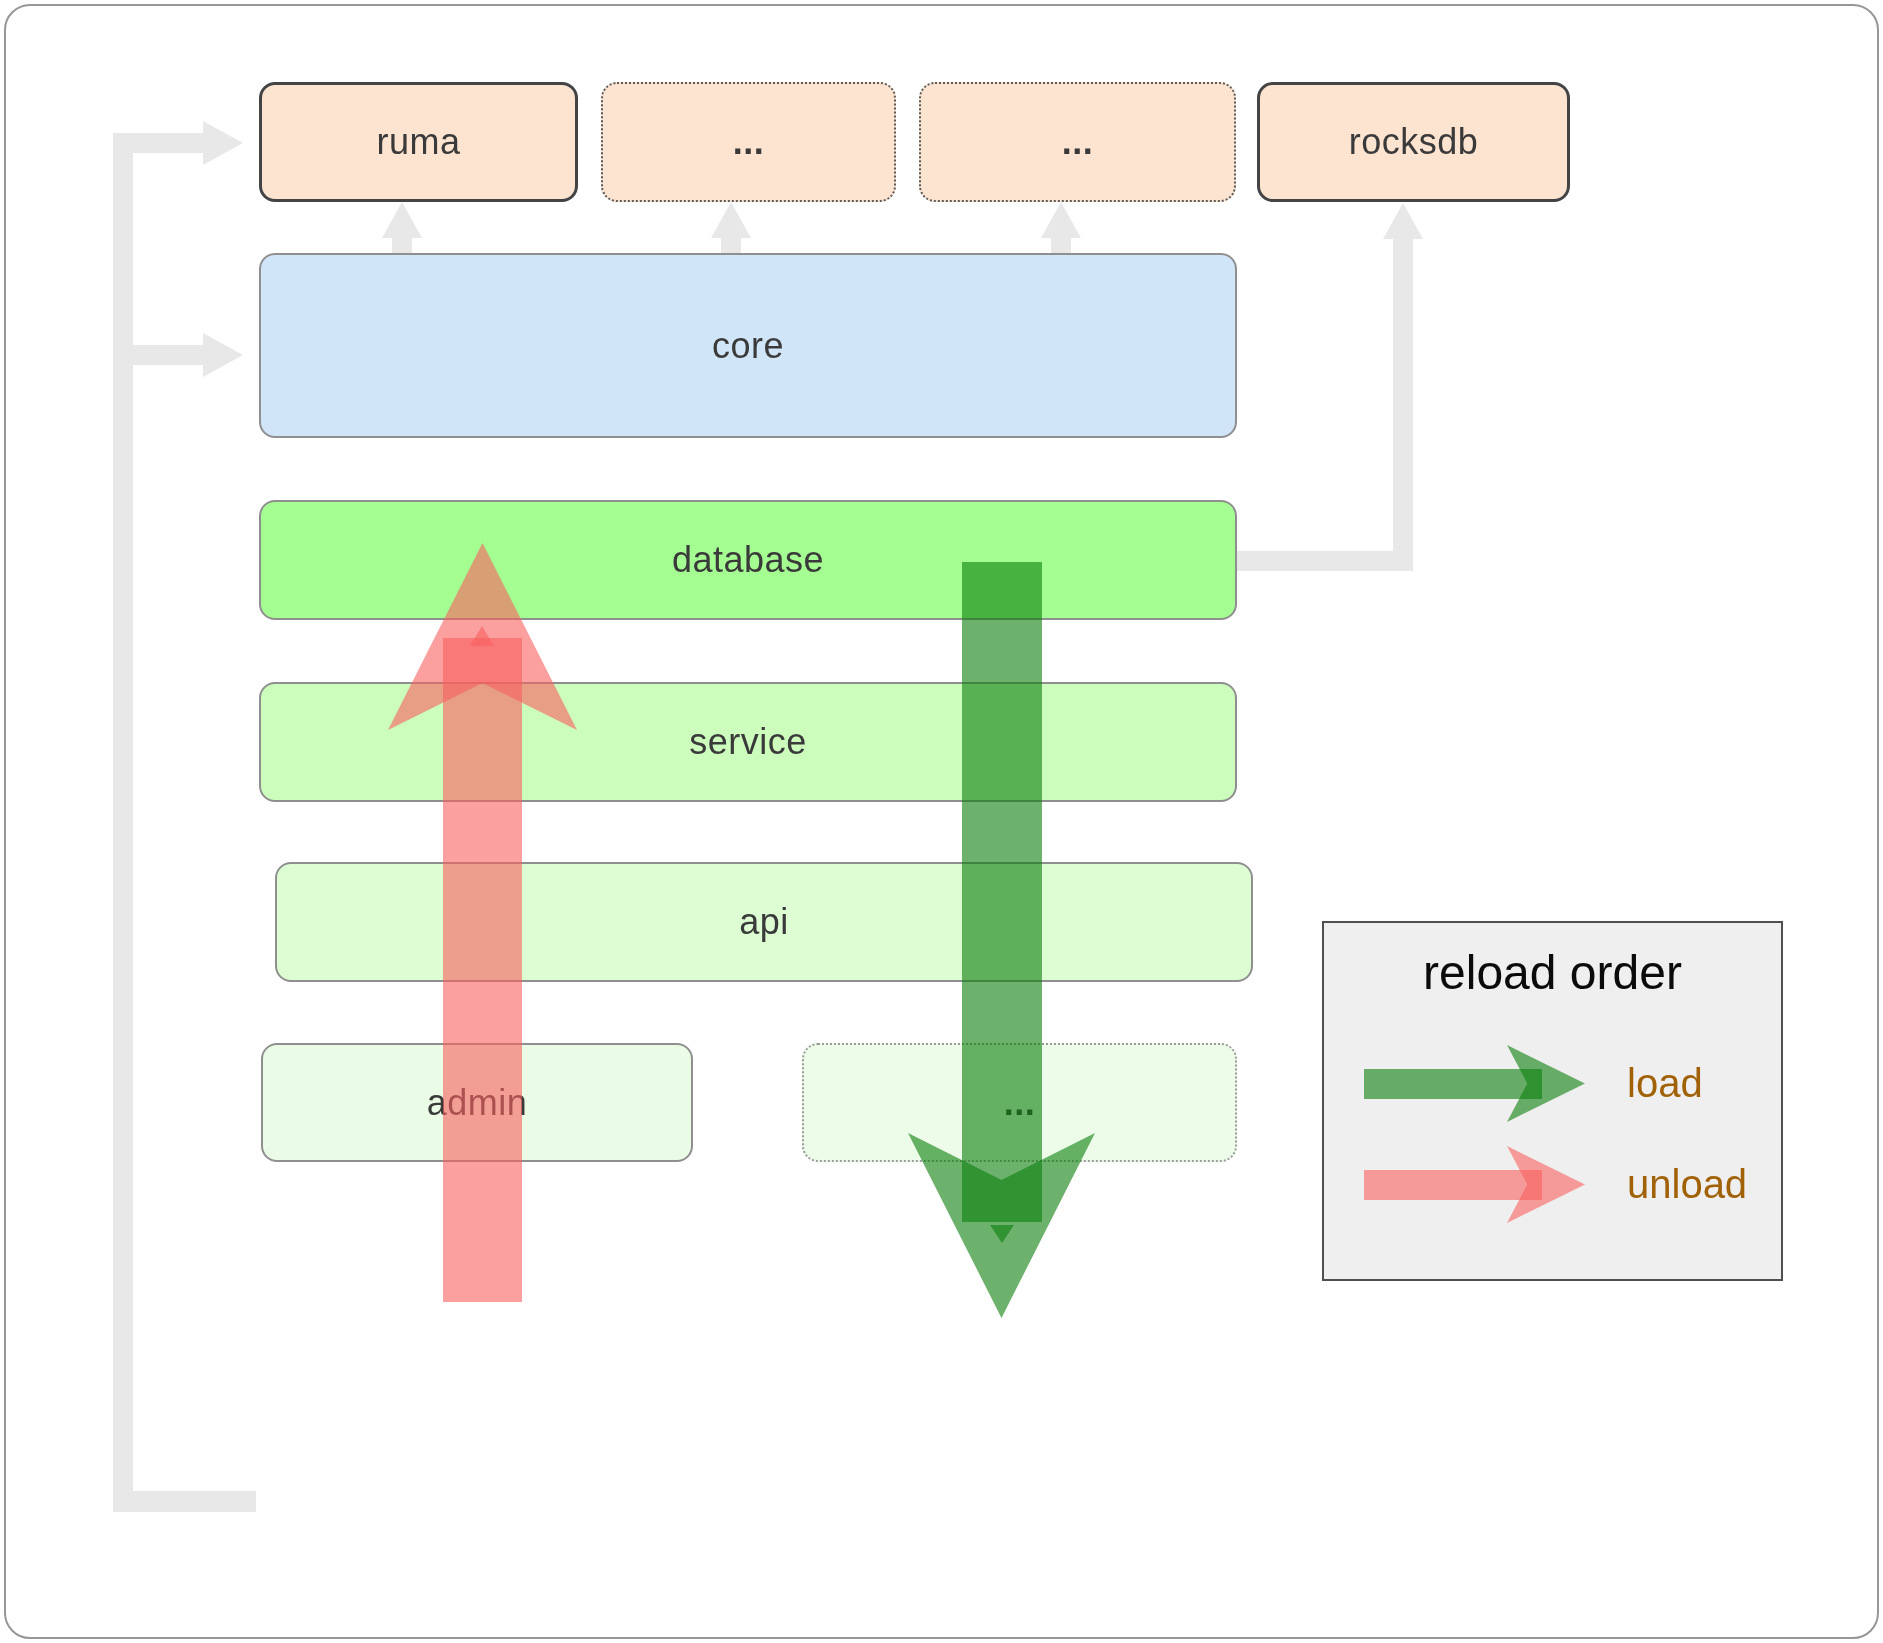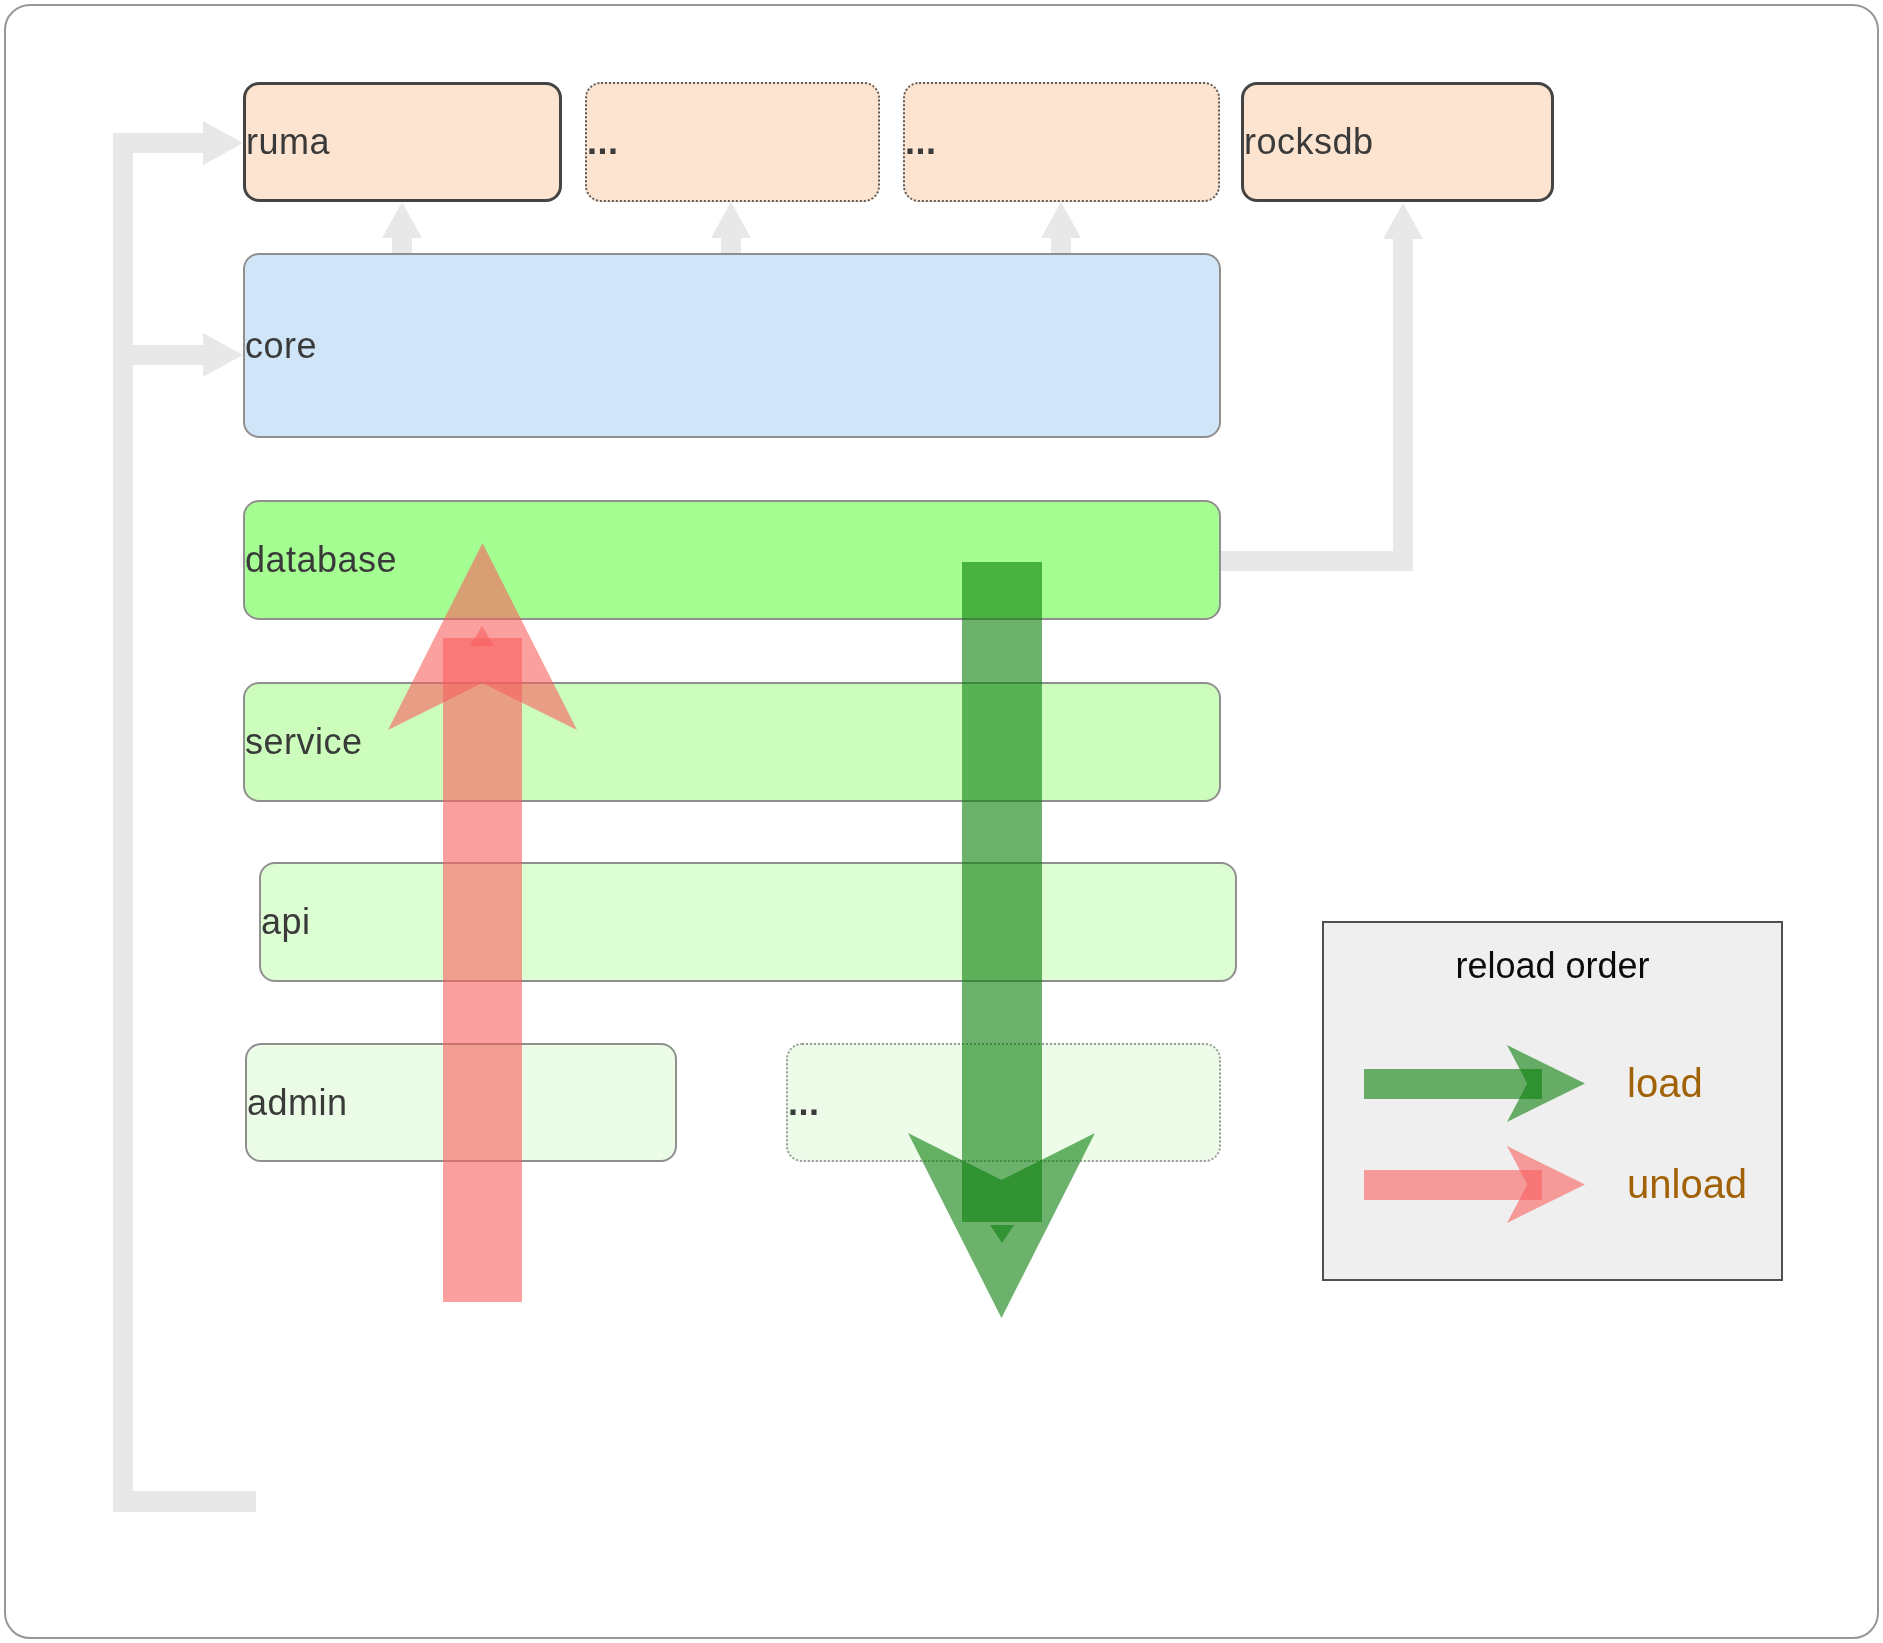--- a/index.html
+++ b/index.html
@@ -7,22 +7,22 @@
     position:relative;width:1883px;height:1643px;overflow:hidden;
     font-family:"Liberation Sans","DejaVu Sans",sans-serif;
     background:#ffffff;
   }
   .frame{
     position:absolute;left:4px;top:4px;width:1871px;height:1631px;
     border:2px solid #979797;border-radius:26px;
   }
   
   .node{
-    position:absolute;display:flex;align-items:center;justify-content:flex-start;
-    border-radius:16px;box-sizing:border-box;z-index:2;
+    position:absolute;display:flex;align-items:center;justify-content:center;
+    border-radius:16px;box-sizing:border-box;z-index:2;margin-left:16px;
   }
   .nlabel{font-size:36px;color:var(--label_dark);letter-spacing:0.5px;}
   .dots .nlabel{font-weight:bold;}
   .peach{background:var(--node_peach);}
   .solid-dark{border:3px solid var(--border_dark);}
   .dotted-dark{border:2px dotted #5a5a5a;}
   .solid-gray{border:2px solid var(--border_gray);}
   .dotted-gray{border:2px dotted #9a9a9a;}
 
   #n-ruma{left:243px;top:82px;width:319px;height:120px;}
@@ -77,21 +77,21 @@
   #load-marker{left:990px;top:1225px;width:24px;height:18px;
     clip-path:polygon(0 0,100% 0,50% 100%);}
 
   
   #legend{
     position:absolute;left:1322px;top:921px;width:461px;height:360px;
     background:var(--legend_bg);border:2px solid #4f4f4f;box-sizing:border-box;z-index:2;
   }
   #legend-title{
     position:absolute;left:0;top:22px;width:100%;text-align:center;
-    font-size:36px;color:#0b0b0b;
+    font-size:48px;color:#0b0b0b;
   }
   .lg-shaft{position:absolute;width:178px;height:30px;}
   .lg-head{position:absolute;width:78px;height:77px;
     clip-path:polygon(0 0,100% 50%,0 100%,26% 50%);}
   #lg-green-shaft{left:40px;top:146px;}
   #lg-green-head{left:183px;top:122px;}
   #lg-red-shaft{left:40px;top:247px;}
   #lg-red-head{left:183px;top:223px;}
   .lg-label{
     position:absolute;left:303px;width:150px;height:77px;

